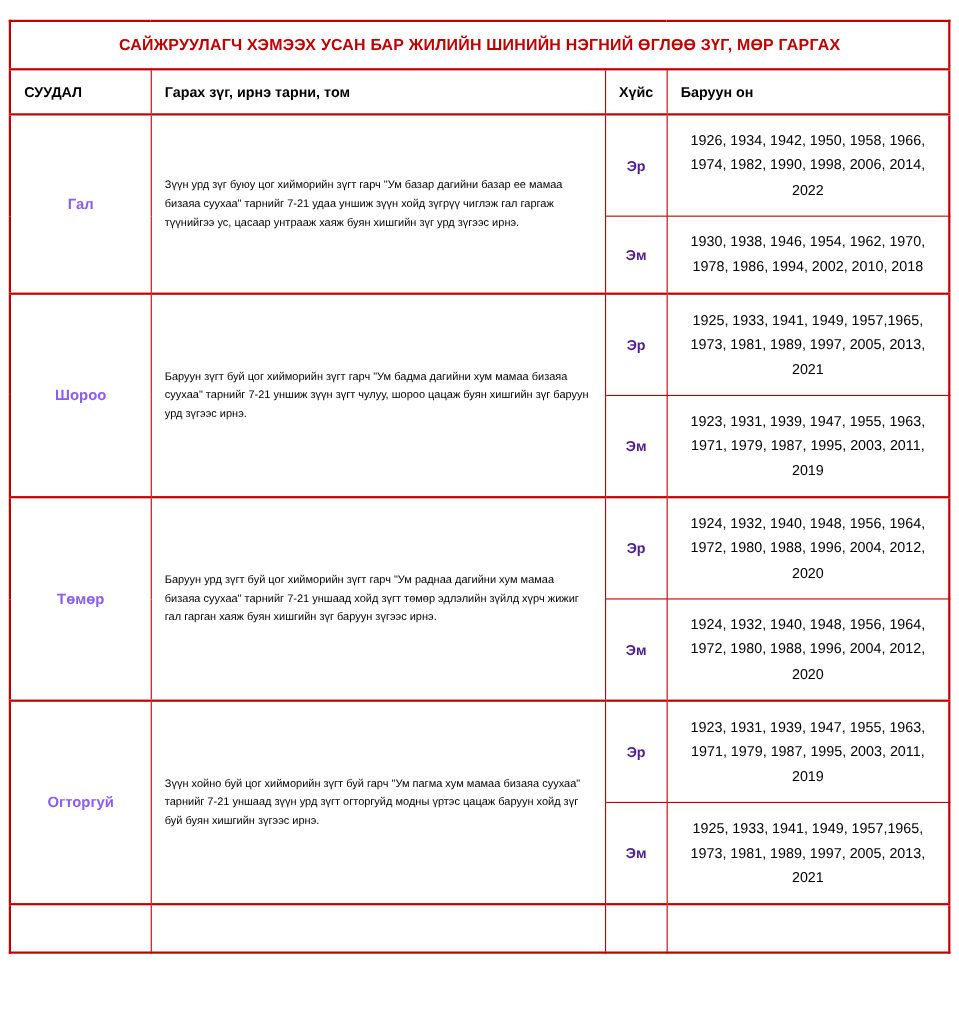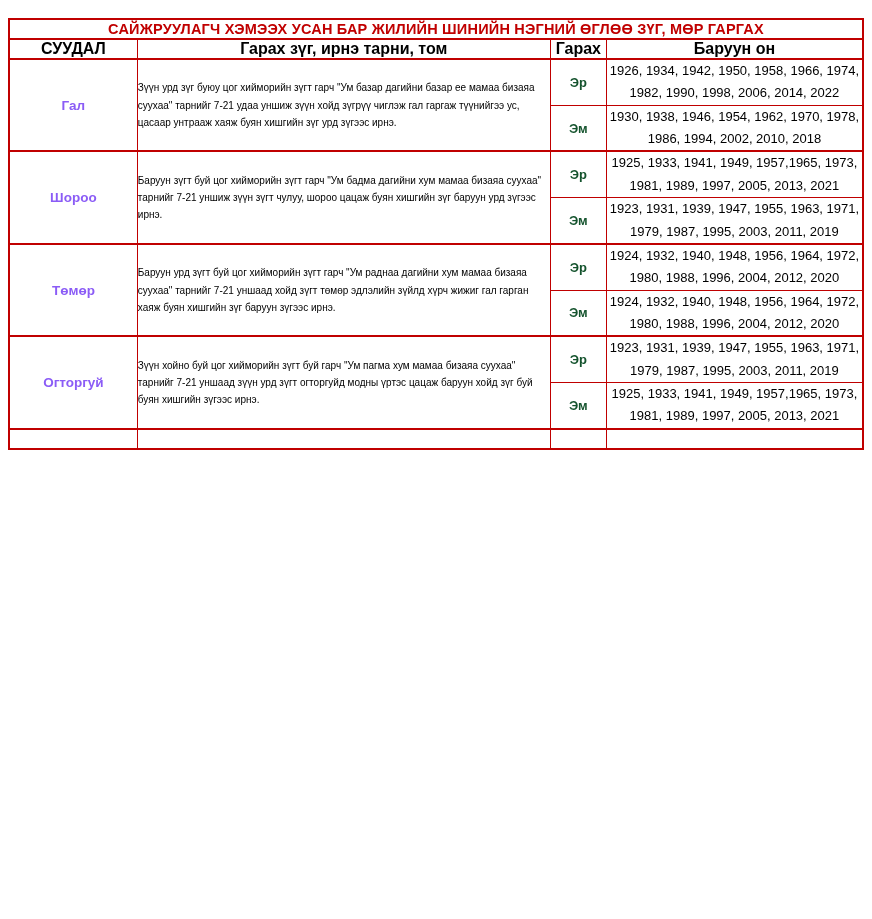--- a/index.html
+++ b/index.html
@@ -20,37 +20,37 @@
   }
   table.main {
     border-collapse: collapse;
     width: 856px;
     table-layout: fixed;
     border: 2px solid #c00000;
   }
   table.main td, table.main th {
     border: 1px solid #c00000;
     vertical-align: middle;
-    padding: 0;
+    padding: 12px;
   }
   .title-cell {
     text-align: center;
     padding: 14px 6px 14px 6px;
     border-bottom: 2px solid #c00000 !important;
   }
   .title-text {
     color: #c00000;
     font-weight: bold;
     font-size: 14.5px;
     letter-spacing: 0.2px;
   }
   .hdr {
-    text-align: center;
+    text-align: left;
     font-weight: bold;
-    font-size: 16px;
+    font-size: 13px;
     color: #000;
     padding: 16px 4px;
     border-bottom: 2px solid #c00000 !important;
   }
   .elem-cell {
     text-align: center;
     font-weight: bold;
     font-size: 13.5px;
     color: #8b5cf6;
     padding: 6px 4px;
@@ -59,21 +59,21 @@
     font-size: 10px;
     color: #000;
     line-height: 1.72;
     padding: 10px 14px 10px 14px;
     text-align: left;
   }
   .sex-cell {
     text-align: center;
     font-weight: bold;
     font-size: 13px;
-    color: #14532d;
+    color: #4c1d95;
     padding: 6px 2px;
     width: 56px;
   }
   .years-cell {
     font-size: 13px;
     color: #000;
     line-height: 1.72;
     padding: 10px 10px 10px 12px;
     text-align: center;
   }
@@ -96,21 +96,21 @@
     </colgroup>
     <tbody>
       <tr>
         <td class="title-cell" colspan="4">
           <span class="title-text">САЙЖРУУЛАГЧ  ХЭМЭЭХ УСАН БАР ЖИЛИЙН ШИНИЙН НЭГНИЙ ӨГЛӨӨ ЗҮГ, МӨР ГАРГАХ</span>
         </td>
       </tr>
       <tr>
         <td class="hdr">СУУДАЛ</td>
         <td class="hdr">Гарах зүг, ирнэ тарни, том</td>
-        <td class="hdr">Гарах</td>
+        <td class="hdr">Хүйс</td>
         <td class="hdr">Баруун он</td>
       </tr>
 
       <tr>
         <td class="elem-cell" rowspan="2">Гал</td>
         <td class="desc-cell" rowspan="2">Зүүн урд зүг буюу цог хийморийн зүгт гарч "Ум базар дагийни базар ее мамаа бизаяа суухаа" тарнийг 7-21 удаа уншиж зүүн хойд зүгрүү чиглэж гал гаргаж түүнийгээ ус, цасаар унтрааж хаяж буян хишгийн зүг урд зүгээс ирнэ.</td>
         <td class="sex-cell">Эр</td>
         <td class="years-cell">1926, 1934, 1942, 1950, 1958, 1966, 1974, 1982, 1990, 1998, 2006, 2014, 2022</td>
       </tr>
       <tr>

